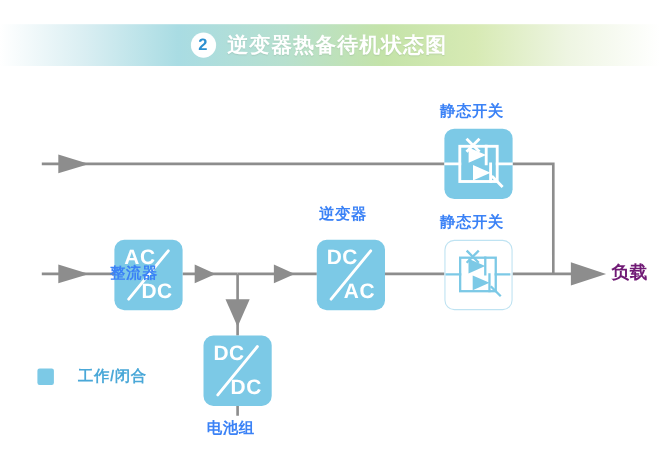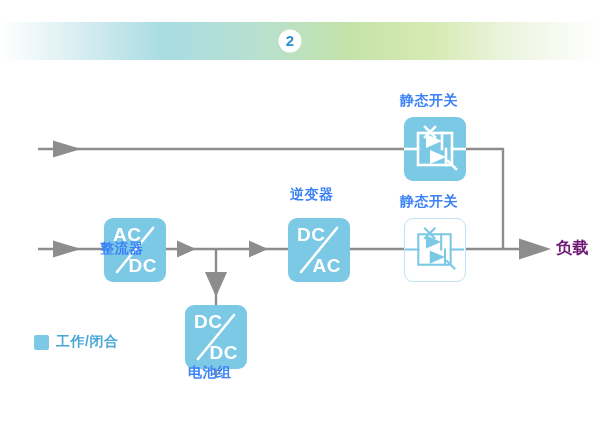--- a/index.html
+++ b/index.html
@@ -122,21 +122,21 @@
 
   
   .legend {
     position: absolute;
     left: 34px;
     top: 330px;
   }
   .legend-row {
     display: flex;
     align-items: center;
-    gap: 7px;
+    gap: 22px;
     height: 24px;
   }
   .swatch {
     width: 15px;
     height: 15px;
     box-sizing: border-box;
     border-radius: 2px;
     flex: 0 0 auto;
   }
   .swatch.filled { background: #7cc9e6; }
@@ -150,20 +150,21 @@
   }
 </style>
 </head>
 <body>
 
 <div id="page">
 
   <div class="banner">
     <div class="banner-inner">
       <div class="badge">2</div>
+      <div class="banner-title">逆变器热备待机状态图</div>
     </div>
   </div>
 
   <div class="canvas">
     <svg width="600" height="428" viewBox="0 0 600 428">
       <defs></defs>
 
       <line x1="38" y1="149" x2="404" y2="149" stroke="#8d8d8d" stroke-width="2.4"></line>
 
       <polygon points="53,140.5 81,149 53,157.5" fill="#8d8d8d"></polygon>
@@ -249,21 +250,21 @@
   </div>
   <div class="caption" style="left:400px; top:193px;">静态开关</div>
 
   <div class="block filled" style="left:185px; top:305px; width:62px; height:64px;">
     <svg class="conv-slash" width="62" height="64" viewBox="0 0 62 64">
       <line x1="13" y1="54" x2="49" y2="10" stroke="#ffffff" stroke-width="2.6" stroke-linecap="round"></line>
     </svg>
     <div class="conv-label conv-top">DC</div>
     <div class="conv-label conv-bot">DC</div>
   </div>
-  <div class="caption" style="left:188px; top:364px;">电池组</div>
+  <div class="caption" style="left:188px; top:381px;">电池组</div>
 
   <div class="load-label" style="left:556px; top:238px;">负载</div>
 
   <div class="legend">
     <div class="legend-row">
       <div class="swatch filled"></div>
       <div class="legend-text">工作/闭合</div>
     </div>
   </div>
 

